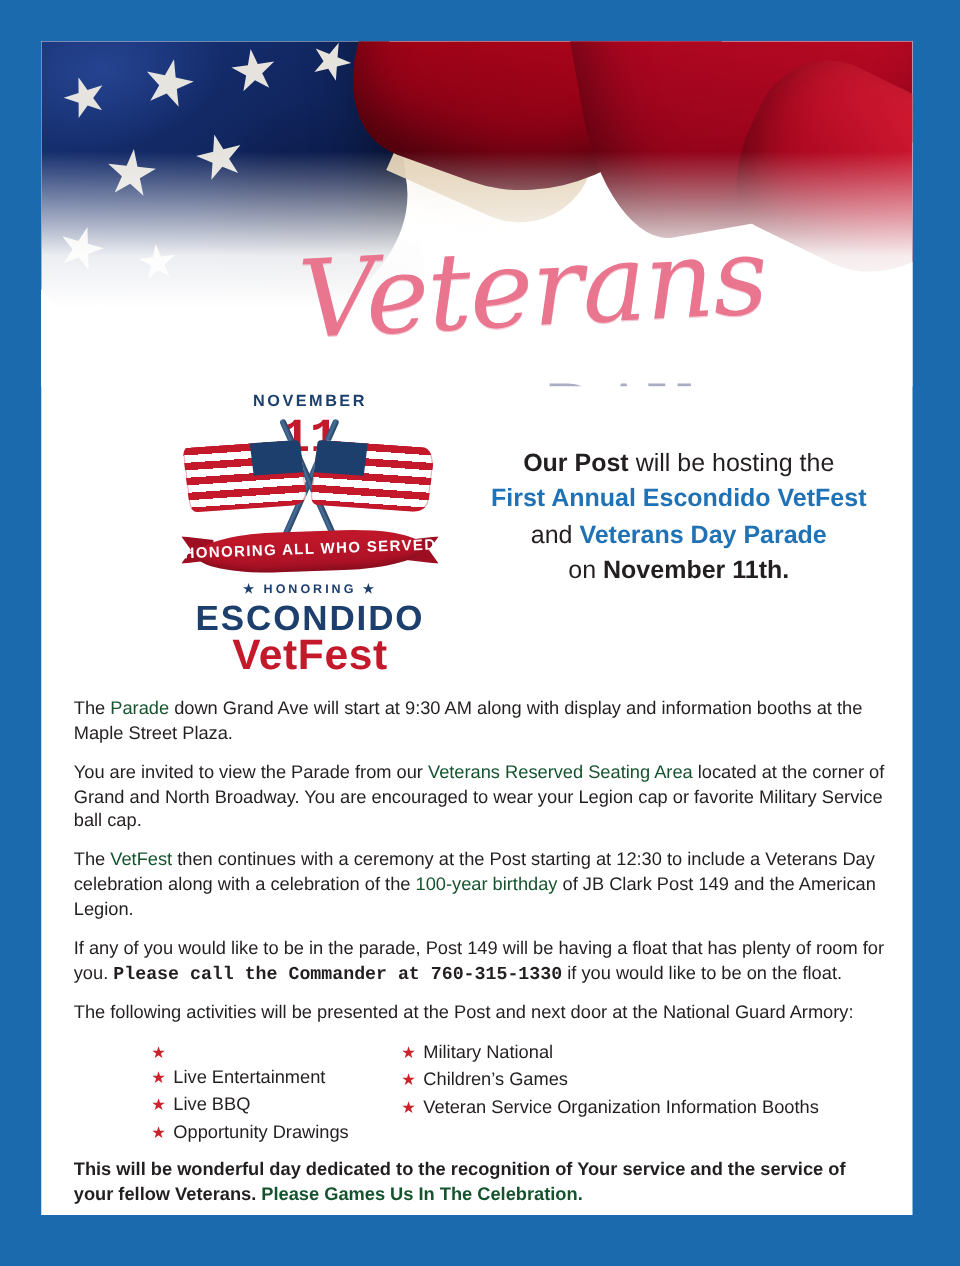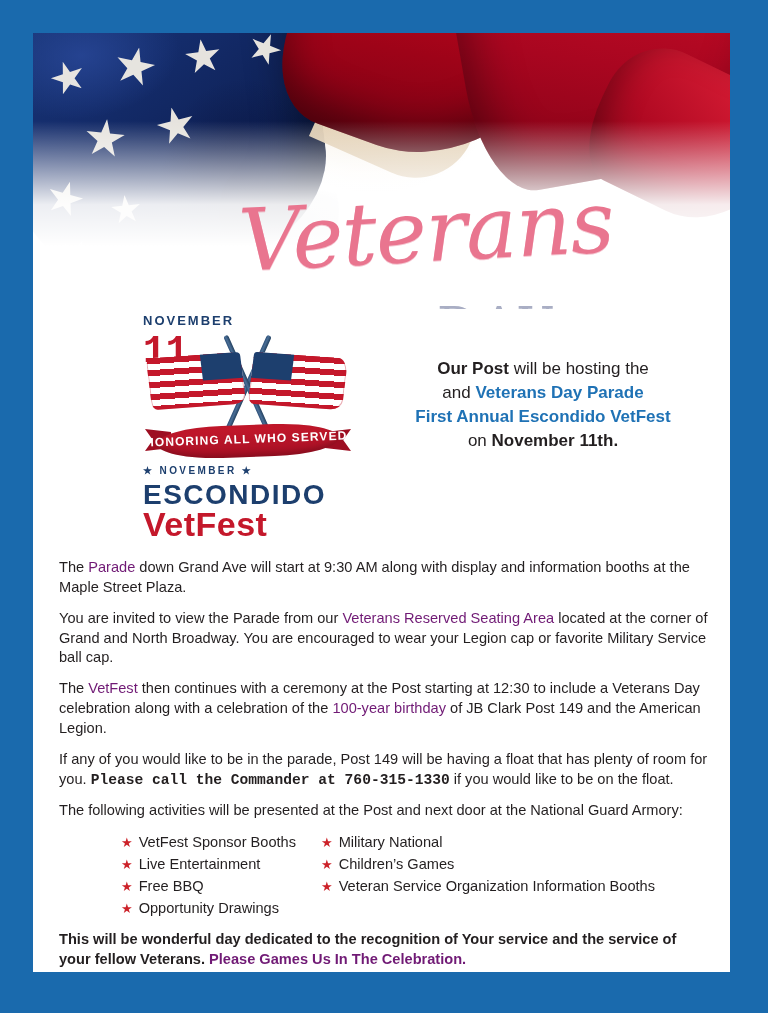--- a/index.html
+++ b/index.html
@@ -155,21 +155,21 @@
   .mid {
     position: relative;
     height: 256px;
   }
   .logo {
     position: absolute;
     left: 110px;
     top: 4px;
     width: 210px;
     height: 224px;
-    text-align: left;
+    text-align: center;
   }
   .logo-nov {
     position: absolute;
     left: 0; right: 0; top: 0;
     font-size: 13px;
     font-weight: bold;
     letter-spacing: 2px;
     color: #1d3f6e;
     font-family: "Liberation Sans", sans-serif;
   }
@@ -271,39 +271,39 @@
     color: #c4182b;
   }
 
   .headline {
     position: absolute;
     left: 330px;
     top: 48px;
     width: 360px;
     text-align: center;
     line-height: 1.42;
-    font-size: 17px;
+    font-size: 20px;
     color: #231f20;
   }
   .headline .l { display: block; white-space: nowrap; }
   .hb { font-weight: bold; }
   .hblue { color: #1f72b5; font-weight: bold; }
 
   
   .body {
     position: absolute;
     left: 26px;
     top: 525px;
     width: 650px;
     color: #231f20;
     font-size: 14.6px;
     line-height: 1.36;
   }
   .body p { margin: 0 0 11px 0; }
-  .blue { color: #701a75; }
+  .blue { color: #14532d; }
   .bold { font-weight: bold; font-family: Liberation Mono, monospace; }
 
   .acts {
     margin: 2px 0 10px 0;
     display: flex;
     padding-left: 62px;
   }
   .acts-col { display: flex; flex-direction: column; }
   .acts-col.one { width: 200px; }
   .acts-li {
@@ -371,58 +371,57 @@
           </div>
         </div>
 
         <div class="ribbon">
           <div class="ribbon-tail l"></div>
           <div class="ribbon-tail r"></div>
           <div class="ribbon-band"></div>
           <div class="ribbon-text">HONORING ALL WHO SERVED</div>
         </div>
 
-        <div class="logo-inaugural">★ NOVEMBER ★</div>
+        <div class="logo-inaugural">★ HONORING ★</div>
         <div class="logo-escondido">ESCONDIDO</div>
         <div class="logo-vetfest">VetFest</div>
       </div>
 
       <div class="headline">
         <span class="l"><span class="hb">Our Post</span><span> will be hosting the</span></span>
+        <span class="l"><span class="hblue">First Annual Escondido VetFest</span></span>
         <span class="l"><span>and </span><span class="hblue">Veterans Day Parade</span></span>
-        <span class="l"><span class="hblue">First Annual Escondido VetFest</span></span>
         <span class="l"><span>on </span><span class="hb">November 11th.</span></span>
       </div>
     </div>
 
     <div class="body">
 
       <p><span>The </span><span class="blue">Parade</span><span> down Grand Ave will start at 9:30 AM along with display and information booths at the Maple Street Plaza.</span></p>
 
       <p><span>You are invited to view the Parade from our </span><span class="blue">Veterans Reserved Seating Area</span><span> located at the corner of Grand and North Broadway. You are encouraged to wear your Legion cap or favorite Military Service ball cap.</span></p>
 
       <p><span>The </span><span class="blue">VetFest</span><span> then continues with a ceremony at the Post starting at 12:30 to include a Veterans Day celebration along with a celebration of the </span><span class="blue">100-year birthday</span><span> of JB Clark Post 149 and the American Legion.</span></p>
 
       <p><span>If any of you would like to be in the parade, Post 149 will be having a float that has plenty of room for you. </span><span class="bold">Please call the Commander at 760-315-1330</span><span> if you would like to be on the float.</span></p>
 
       <p>The following activities will be presented at the Post and next door at the National Guard Armory:</p>
 
       <div class="acts">
         <div class="acts-col one">
           <div class="acts-li">
               <span class="star-b">★</span>
-              <span>VetFest Sponsor Booths</span>
             </div>
           <div class="acts-li">
               <span class="star-b">★</span>
               <span>Live Entertainment</span>
             </div>
           <div class="acts-li">
               <span class="star-b">★</span>
-              <span>Free BBQ</span>
+              <span>Live BBQ</span>
             </div>
           <div class="acts-li">
               <span class="star-b">★</span>
               <span>Opportunity Drawings</span>
             </div>
         </div>
         <div class="acts-col two">
           <div class="acts-li">
               <span class="star-b">★</span>
               <span>Military National</span>

